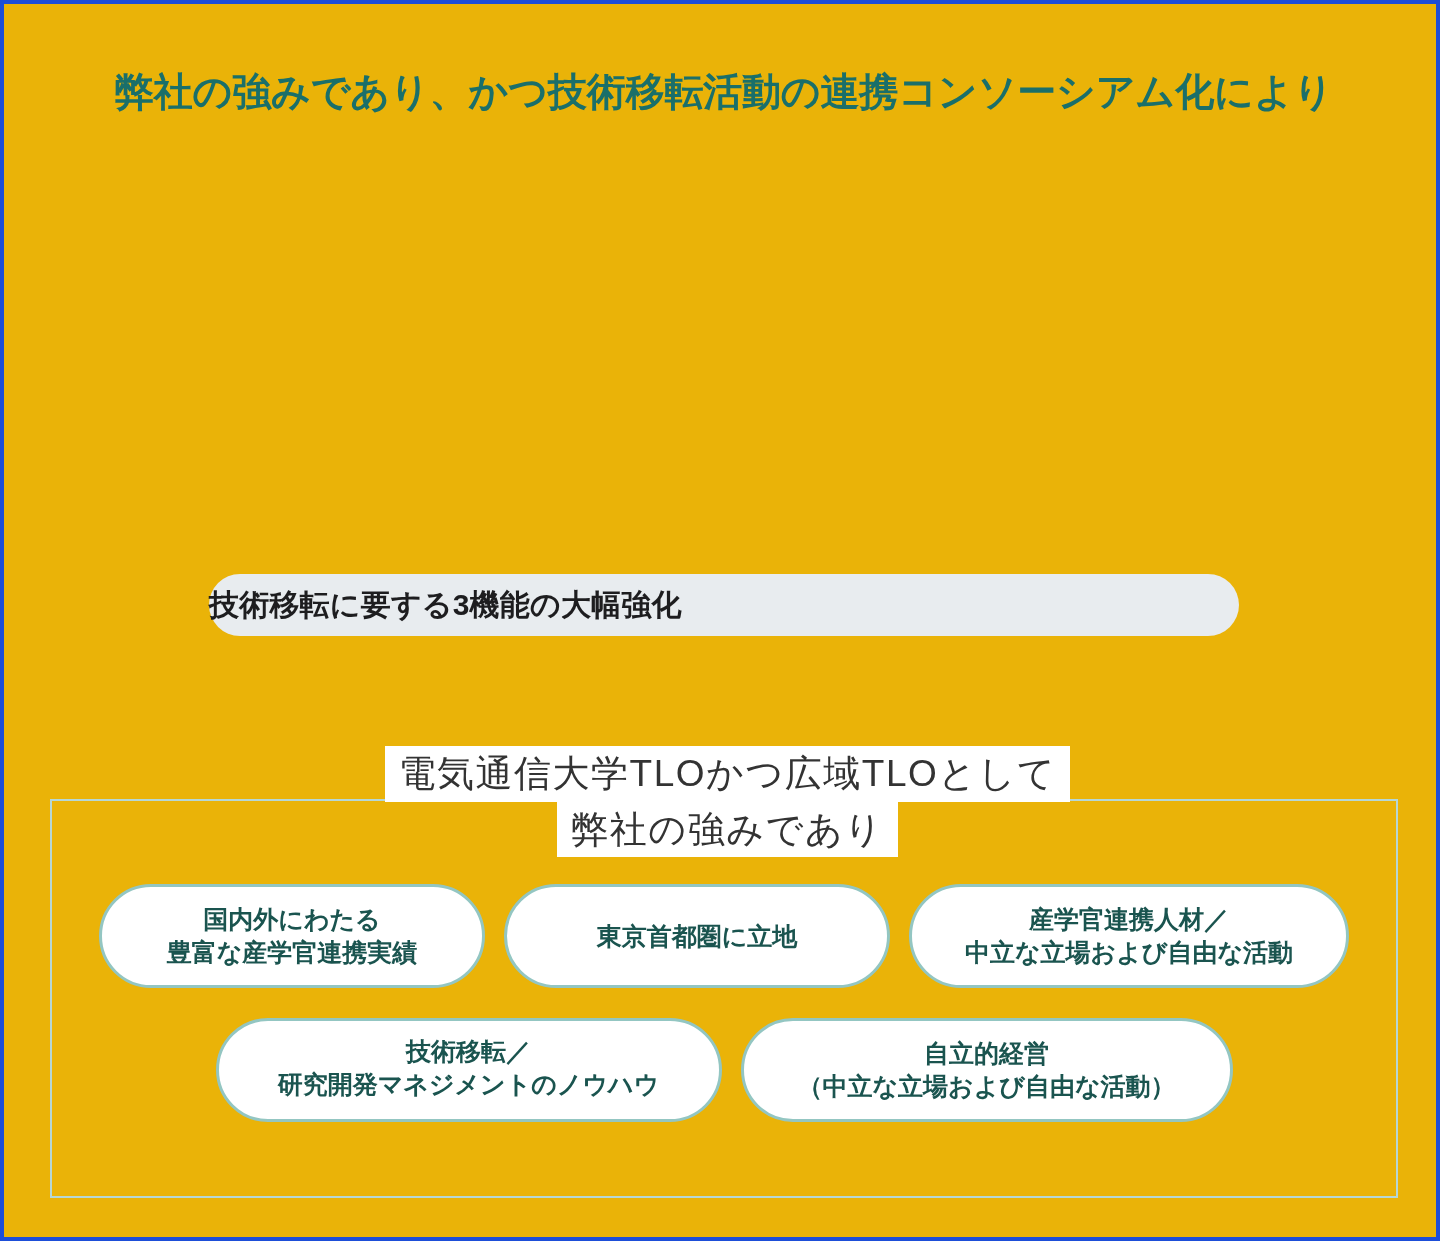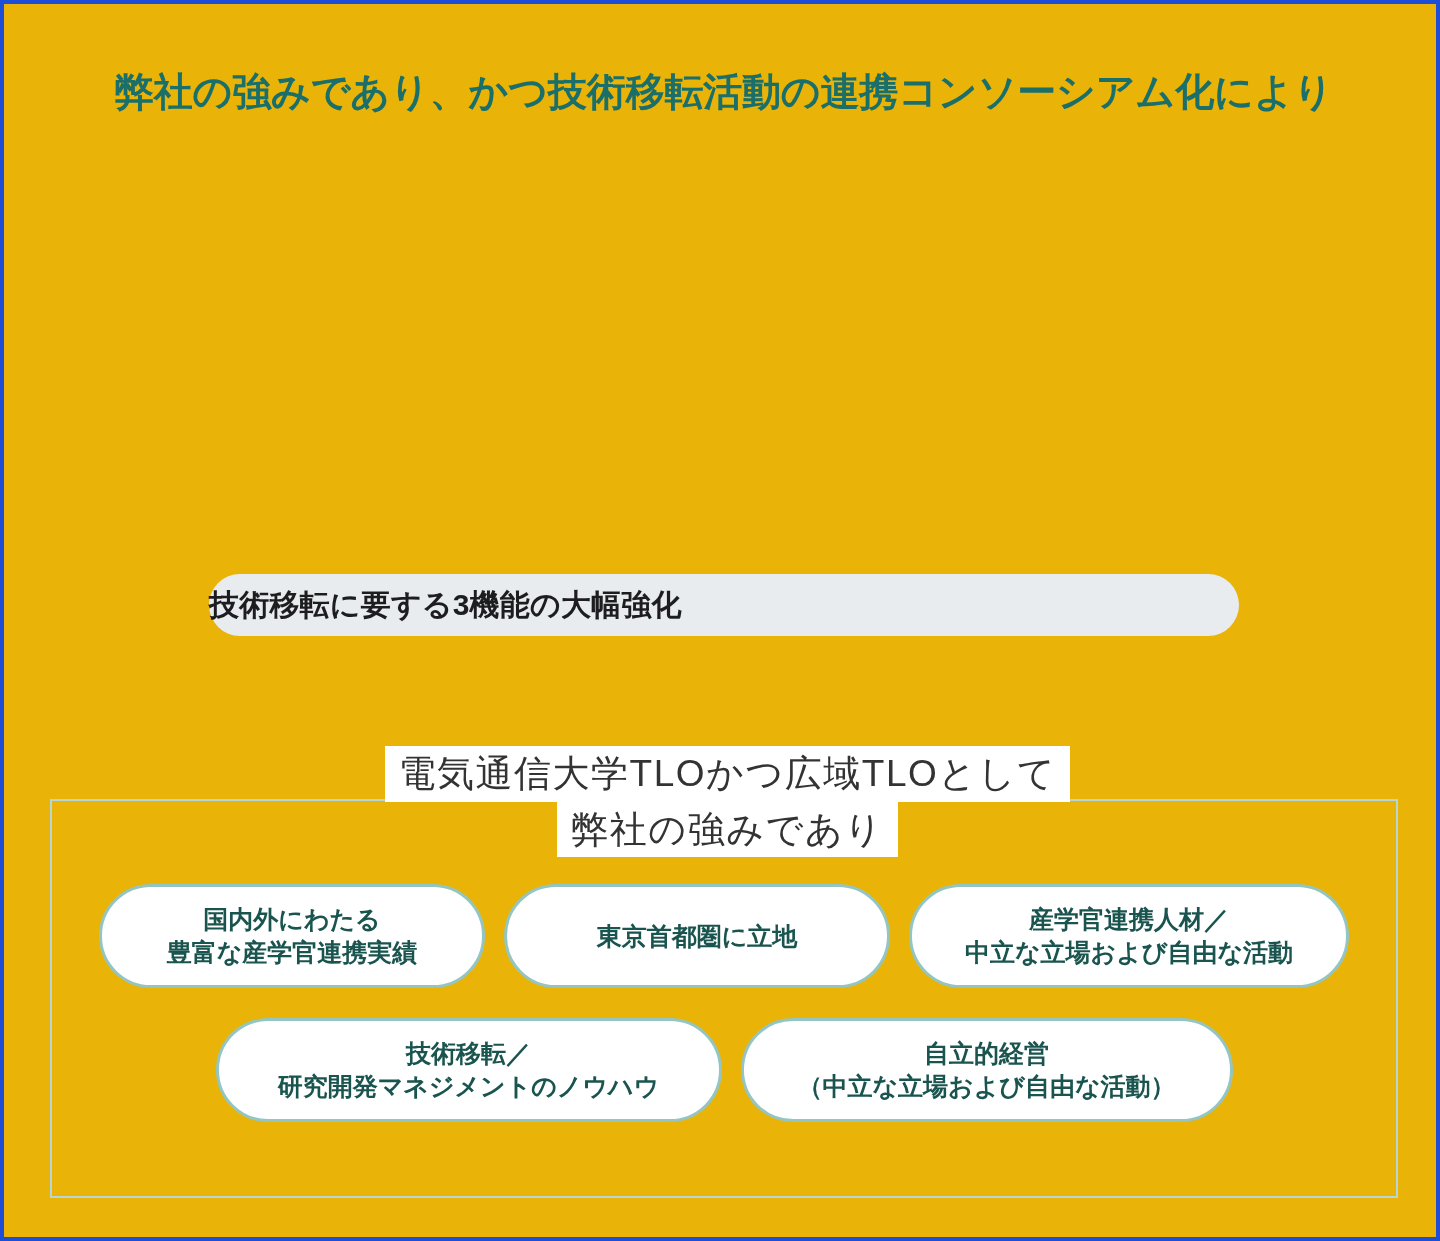--- a/index.html
+++ b/index.html
@@ -147,21 +147,21 @@
     justify-content: center;
     box-sizing: border-box;
     height: 104px;
     padding: 0 26px;
   }
   .strength-pill .pl { display: block; white-space: nowrap; }
 
   .pw-1 { width: 386px; }
   .pw-2 { width: 386px; }
   .pw-3 { width: 440px; }
-  .pw-4 { width: 506px; }
+  .pw-4 { width: 506px; font-family: Liberation Mono, monospace; }
   .pw-5 { width: 492px; }
 </style>
 </head>
 <body>
 
 <div id="page">
 
   <div class="main-title">
     <span class="ttl-line">弊社の強みであり、かつ技術移転活動の連携コンソーシアム化により</span>
   </div>

